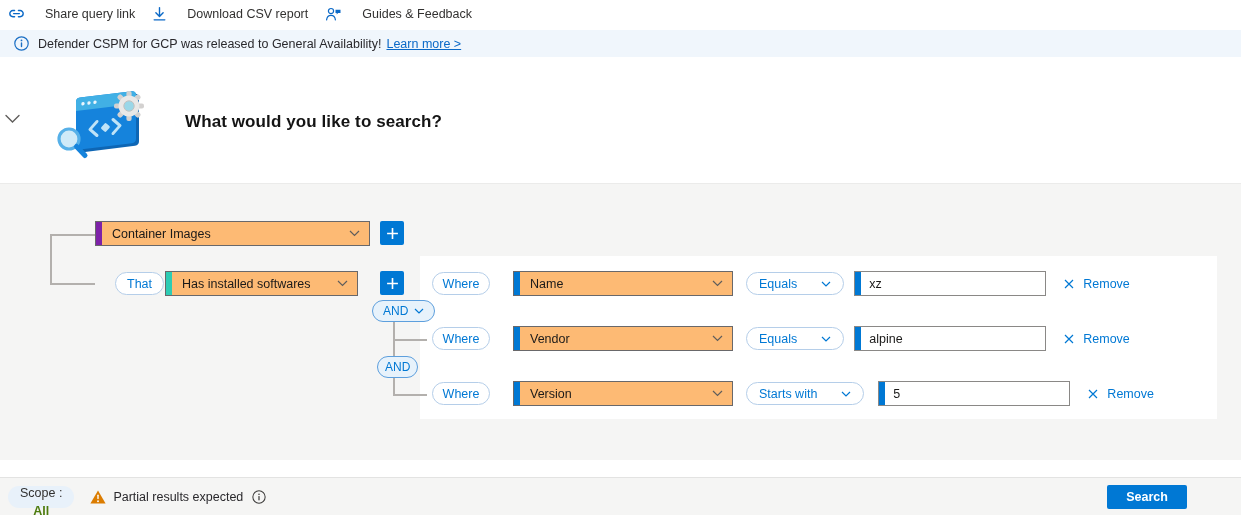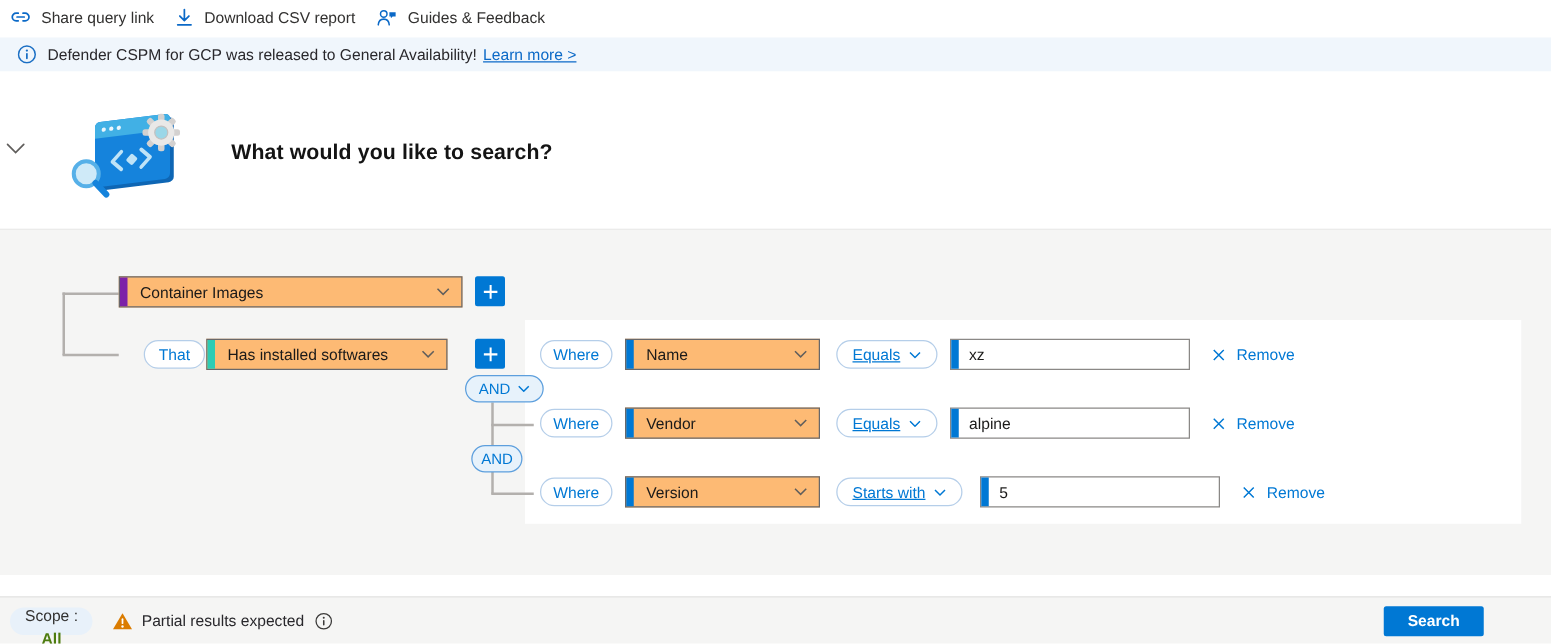--- a/index.html
+++ b/index.html
@@ -4,21 +4,21 @@
 <style>
   * { margin:0; padding:0; box-sizing:border-box; }
   body { background:#fff; }
   .screen {
     position:relative; width:1241px; height:515px; overflow:hidden;
     background:#ffffff; font-family:"Liberation Sans", sans-serif; color:#252423;
   }
   
   .toolbar { position:absolute; top:0; left:0; right:0; height:27px;
     display:flex; align-items:center; padding-left:8px; background:#fff; }
-  .tb-item { display:flex; align-items:center; gap:8px; margin-right:17px;
+  .tb-item { display:flex; align-items:center; gap:20px; margin-right:17px;
     font-size:12.5px; color:#323130; cursor:pointer; white-space:nowrap; }
   
   .banner { position:absolute; top:30px; left:0; right:0; height:27px;
     background:#f0f6fc; display:flex; align-items:center; padding-left:14px;
     font-size:12.5px; color:#29282c; }
   .banner svg { margin-right:9px; flex:none; }
   .banner a { color:#0b69c7; text-decoration:underline; margin-left:5px; cursor:pointer; }
   
   .collapse-chevron { position:absolute; left:5px; top:114px; cursor:pointer; }
   .illustration { position:absolute; left:52px; top:84px; }
@@ -37,22 +37,22 @@
   .plus-btn { position:absolute; width:24px; height:24px; background:#0078d4;
     border-radius:2px; display:flex; align-items:center; justify-content:center; cursor:pointer; }
   .pill { display:inline-flex; align-items:center; justify-content:center; height:23px;
     border:1px solid #b5cee9; border-radius:12px; background:#fff; color:#0078d4;
     font-size:12.5px; padding:0 12px; white-space:nowrap; cursor:default; }
   .and-pill { position:absolute; display:flex; align-items:center; justify-content:center;
     gap:6px; height:22px; background:#e7f2fb; border:1px solid #5d9fdd; border-radius:11px;
     color:#0078d4; font-size:12px; padding:0 10px; cursor:pointer; }
   .cond-row { position:absolute; left:432px; height:25px; display:flex; align-items:center; }
   .cond-row .pill.where { width:58px; flex:none; }
-  .op-pill { margin-left:13px; gap:7px; display:inline-flex; cursor:pointer;text-decoration:underline; }
-  .field-select { position:relative; margin-left:10px; width:156px; flex:none; }
+  .op-pill { margin-left:13px; gap:24px; display:inline-flex; cursor:pointer; }
+  .field-select { position:relative; margin-left:23px; width:220px; flex:none; }
   .cond-row .field-select { position:relative; }
   .input-wrap { position:relative; margin-left:10px; width:192px; height:25px;
     border:1px solid #8a8886; background:#fff; display:flex; align-items:center; }
   .input-wrap.wide-ml { margin-left:14px; }
   .input-wrap input { border:none; outline:none; width:100%; height:100%;
     padding-left:14px; font-size:12.5px; color:#1b1a19; font-family:"Liberation Sans", sans-serif; background:transparent; }
   .remove-btn { display:flex; align-items:center; gap:9px; margin-left:18px;
     color:#0078d4; font-size:12.5px; cursor:pointer; }
   
   .footer { position:absolute; top:477px; left:0; right:0; height:38px;

